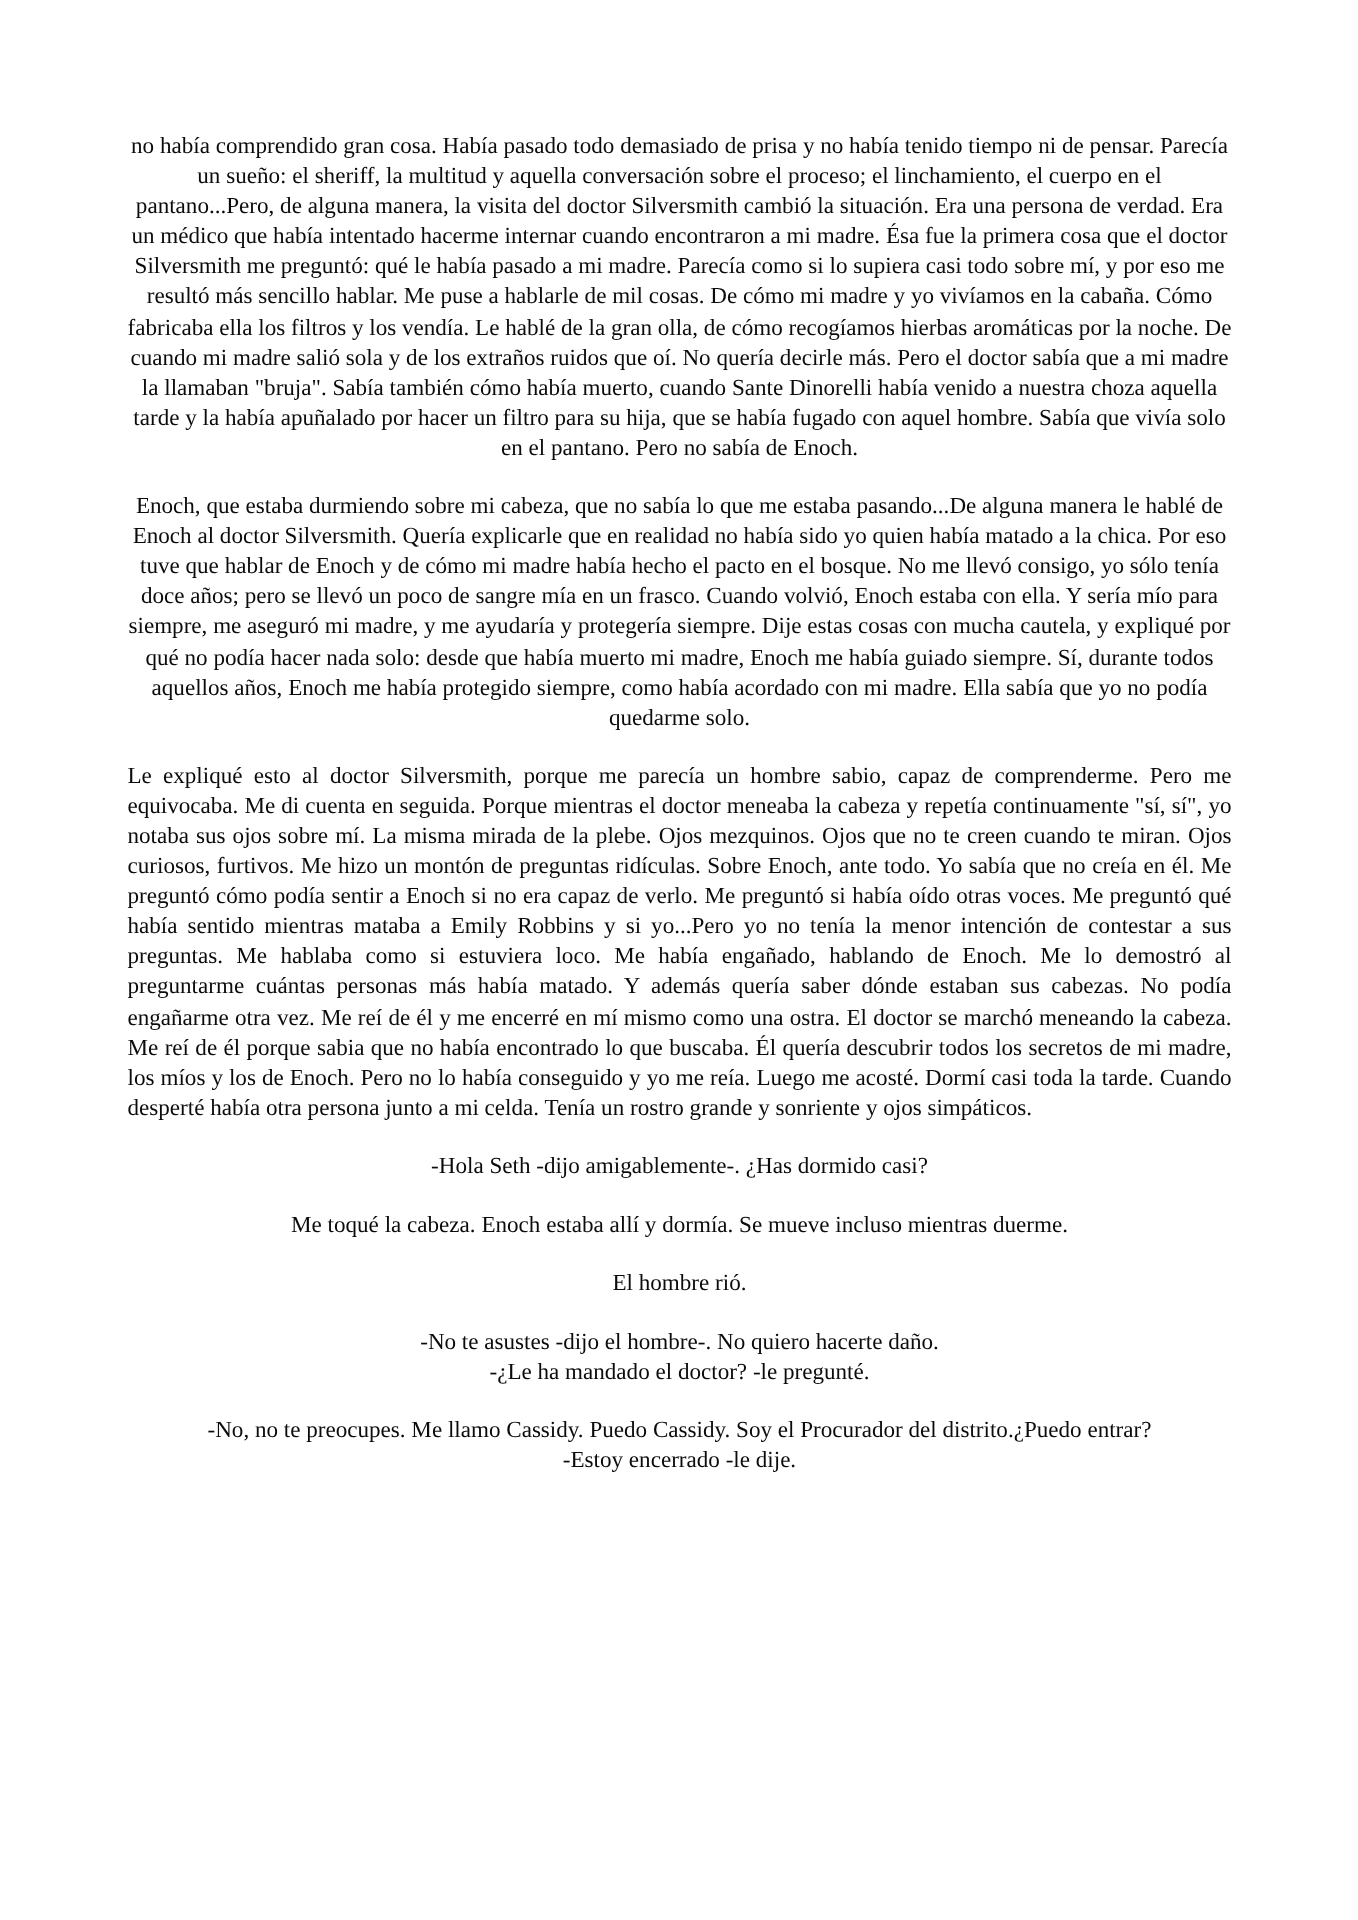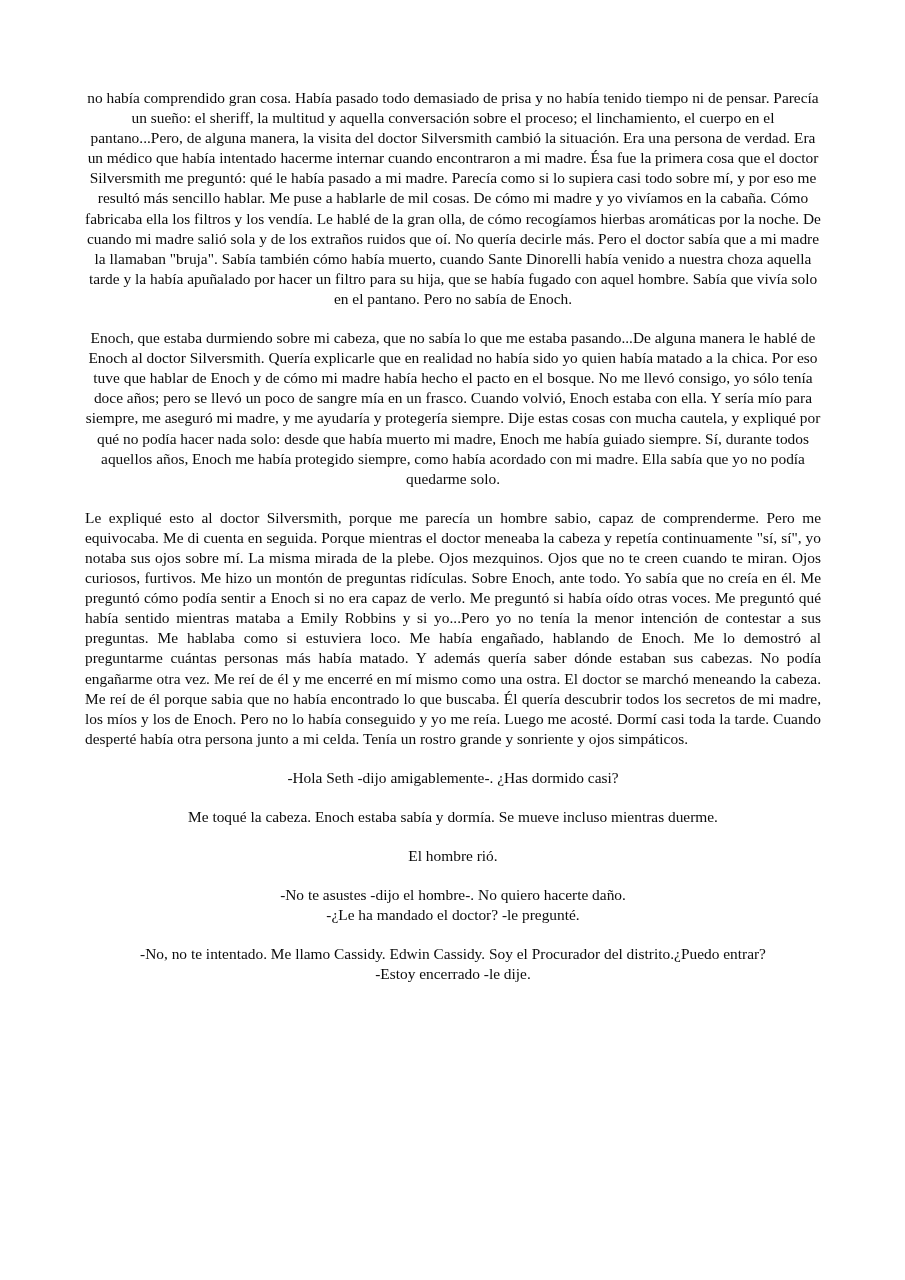--- a/index.html
+++ b/index.html
@@ -48,24 +48,24 @@
   <div class="doc-body">
 
     <p class="para">no había comprendido gran cosa. Había pasado todo demasiado de prisa y no había tenido tiempo ni de pensar. Parecía un sueño: el sheriff, la multitud y aquella conversación sobre el proceso; el linchamiento, el cuerpo en el pantano...Pero, de alguna manera, la visita del doctor Silversmith cambió la situación. Era una persona de verdad. Era un médico que había intentado hacerme internar cuando encontraron a mi madre. Ésa fue la primera cosa que el doctor Silversmith me preguntó: qué le había pasado a mi madre. Parecía como si lo supiera casi todo sobre mí, y por eso me resultó más sencillo hablar. Me puse a hablarle de mil cosas. De cómo mi madre y yo vivíamos en la cabaña. Cómo fabricaba ella los filtros y los vendía. Le hablé de la gran olla, de cómo recogíamos hierbas aromáticas por la noche. De cuando mi madre salió sola y de los extraños ruidos que oí. No quería decirle más. Pero el doctor sabía que a mi madre la llamaban "bruja". Sabía también cómo había muerto, cuando Sante Dinorelli había venido a nuestra choza aquella tarde y la había apuñalado por hacer un filtro para su hija, que se había fugado con aquel hombre. Sabía que vivía solo en el pantano. Pero no sabía de Enoch.</p>
 
     <p class="para">Enoch, que estaba durmiendo sobre mi cabeza, que no sabía lo que me estaba pasando...De alguna manera le hablé de Enoch al doctor Silversmith. Quería explicarle que en realidad no había sido yo quien había matado a la chica. Por eso tuve que hablar de Enoch y de cómo mi madre había hecho el pacto en el bosque. No me llevó consigo, yo sólo tenía doce años; pero se llevó un poco de sangre mía en un frasco. Cuando volvió, Enoch estaba con ella. Y sería mío para siempre, me aseguró mi madre, y me ayudaría y protegería siempre. Dije estas cosas con mucha cautela, y expliqué por qué no podía hacer nada solo: desde que había muerto mi madre, Enoch me había guiado siempre. Sí, durante todos aquellos años, Enoch me había protegido siempre, como había acordado con mi madre. Ella sabía que yo no podía quedarme solo.</p>
 
     <p class="para justify">Le expliqué esto al doctor Silversmith, porque me parecía un hombre sabio, capaz de comprenderme. Pero me equivocaba. Me di cuenta en seguida. Porque mientras el doctor meneaba la cabeza y repetía continuamente "sí, sí", yo notaba sus ojos sobre mí. La misma mirada de la plebe. Ojos mezquinos. Ojos que no te creen cuando te miran. Ojos curiosos, furtivos. Me hizo un montón de preguntas ridículas. Sobre Enoch, ante todo. Yo sabía que no creía en él. Me preguntó cómo podía sentir a Enoch si no era capaz de verlo. Me preguntó si había oído otras voces. Me preguntó qué había sentido mientras mataba a Emily Robbins y si yo...Pero yo no tenía la menor intención de contestar a sus preguntas. Me hablaba como si estuviera loco. Me había engañado, hablando de Enoch. Me lo demostró al preguntarme cuántas personas más había matado. Y además quería saber dónde estaban sus cabezas. No podía engañarme otra vez. Me reí de él y me encerré en mí mismo como una ostra. El doctor se marchó meneando la cabeza. Me reí de él porque sabia que no había encontrado lo que buscaba. Él quería descubrir todos los secretos de mi madre, los míos y los de Enoch. Pero no lo había conseguido y yo me reía. Luego me acosté. Dormí casi toda la tarde. Cuando desperté había otra persona junto a mi celda. Tenía un rostro grande y sonriente y ojos simpáticos.</p>
 
     <p class="para">-Hola Seth -dijo amigablemente-. ¿Has dormido casi?</p>
 
-    <p class="para">Me toqué la cabeza. Enoch estaba sabía y dormía. Se mueve incluso mientras duerme.</p>
+    <p class="para">Me toqué la cabeza. Enoch estaba allí y dormía. Se mueve incluso mientras duerme.</p>
 
     <p class="para">El hombre rió.</p>
 
     <p class="para">-No te asustes -dijo el hombre-. No quiero hacerte daño.
 -¿Le ha mandado el doctor? -le pregunté.</p>
 
-    <p class="para">-No, no te intentado. Me llamo Cassidy. Edwin Cassidy. Soy el Procurador del distrito.¿Puedo entrar?
+    <p class="para">-No, no te preocupes. Me llamo Cassidy. Puedo Cassidy. Soy el Procurador del distrito.¿Puedo entrar?
 -Estoy encerrado -le dije.</p>
 
   </div>
 </div>
 
 </body></html>

